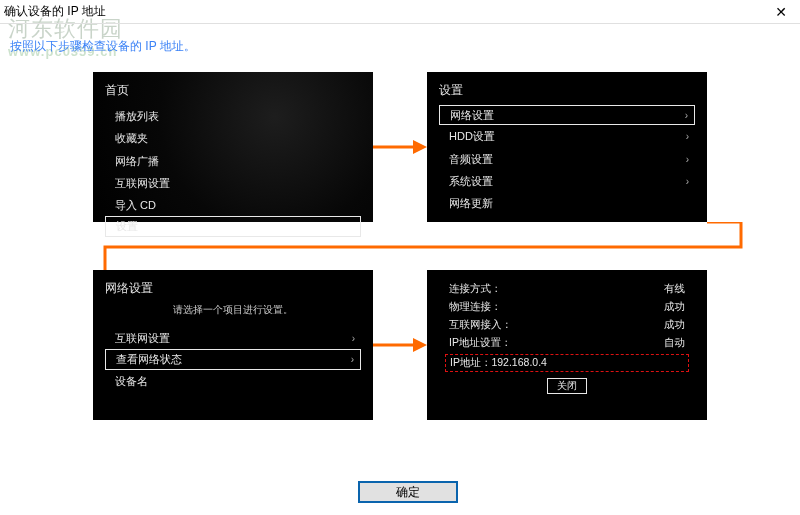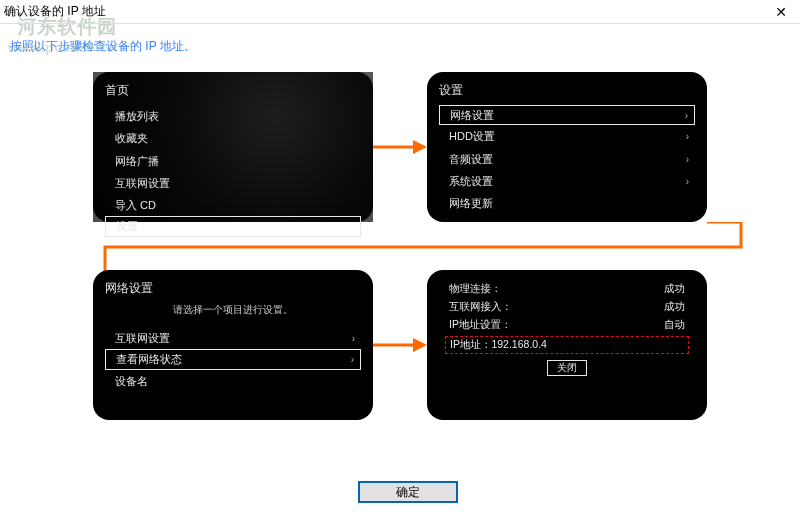--- a/index.html
+++ b/index.html
@@ -27,21 +27,21 @@
     width: 30px; text-align: center; cursor: pointer;
     font-size: 14px; line-height: 18px;
   }
   .watermark {
     position: absolute;
     top: 14px; left: 8px;
     z-index: 1;
     pointer-events: none;
   }
   .watermark .wm-line1 {
-    font-size: 19px; font-weight: 700;
+    font-size: 22px; font-weight: 400;
     color: rgba(60,100,60,0.28);
     letter-spacing: 1px;
     text-align: right;
   }
   .watermark .wm-line2 {
     font-size: 13px; font-weight: 700;
     color: rgba(90,160,90,0.3);
     letter-spacing: 1px;
   }
   .instruction {
@@ -65,21 +65,20 @@
     justify-content: center;
   }
   .panel {
     background: #000;
     color: #e8e8e8;
     width: 280px;
     height: 150px;
     padding: 10px 12px;
     font-size: 11px;
     position: relative;
-    border-radius: 16px;
   }
   .panel-title {
     font-size: 12px;
     margin-bottom: 6px;
   }
   .panel ul { list-style: none; }
   .panel li {
     padding: 4px 4px 4px 10px;
     position: relative;
     font-size: 11px;
@@ -252,20 +251,24 @@
 
     <div class="arrow-h">
       <svg width="54" height="150">
         <line x1="0" y1="75" x2="40" y2="75" stroke="#ff6a00" stroke-width="3"></line>
         <polygon points="40,68 54,75 40,82" fill="#ff6a00"></polygon>
       </svg>
     </div>
 
     <div class="panel">
       <div class="stat-row">
+        <span>连接方式：</span>
+        <span>有线</span>
+      </div>
+      <div class="stat-row">
         <span>物理连接：</span>
         <span>成功</span>
       </div>
       <div class="stat-row">
         <span>互联网接入：</span>
         <span>成功</span>
       </div>
       <div class="stat-row">
         <span>IP地址设置：</span>
         <span>自动</span>

